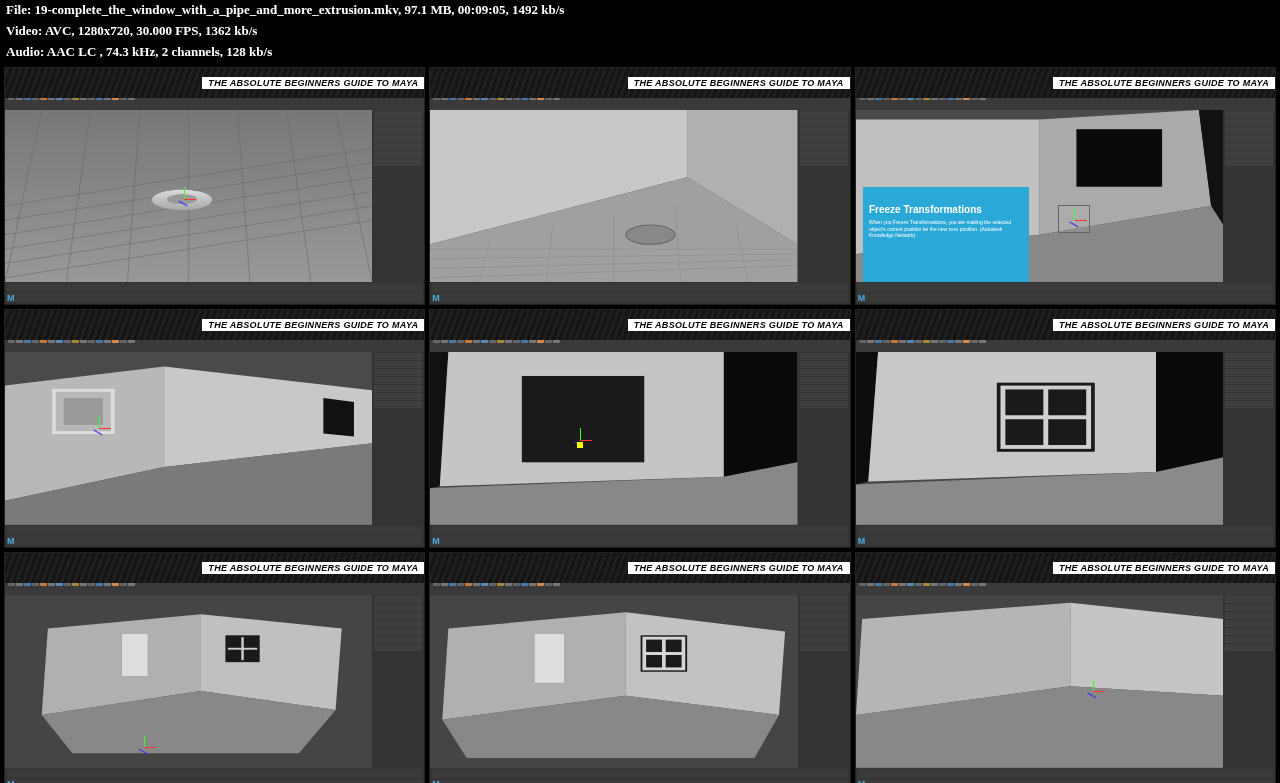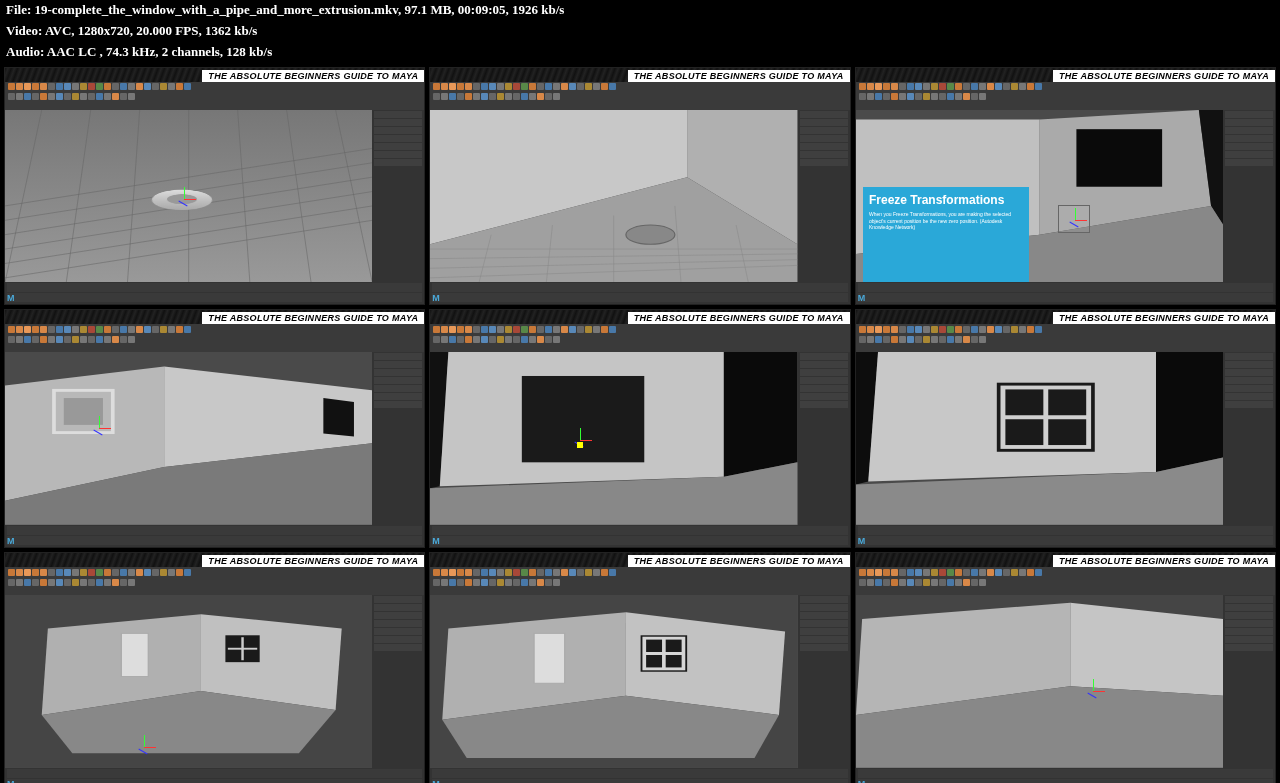--- a/index.html
+++ b/index.html
@@ -32,25 +32,25 @@
   position: relative;
   background: #4a4a4a;
   overflow: hidden;
   border: 1px solid #222;
 }
 .thumb-title-bar {
   position: absolute;
   top: 0;
   left: 0;
   right: 0;
-  height: 14px;
+  height: 30px;
   background: repeating-linear-gradient(110deg, #111 0px, #222 3px, #111 6px);
   display: flex;
   justify-content: flex-end;
-  align-items: flex-end;
+  align-items: center;
   z-index: 10;
 }
 .thumb-title {
   background: #fff;
   color: #000;
   font-family: Arial, sans-serif;
   font-weight: bold;
   font-style: italic;
   font-size: 9px;
   padding: 1px 6px;
@@ -164,38 +164,39 @@
 .gizmo-z { position: absolute; left: 4px; top: 14px; width: 10px; height: 1px; background: #33f; transform: rotate(30deg); }
 .info-panel {
   position: absolute;
   background: #2aa8d8;
   color: #fff;
   font-family: Arial;
   padding: 6px;
   z-index: 7;
 }
 .info-panel-title {
-  font-size: 12px;
+  font-size: 10px;
   font-weight: bold;
   margin-bottom: 4px;
+  margin-top: 11px;
 }
 .info-panel-body {
   font-size: 5px;
   line-height: 1.3;
 }
 .ic-o1{background:#c87838;} .ic-o2{background:#d88848;} .ic-o3{background:#e89858;}
 .ic-b1{background:#4878a8;} .ic-b2{background:#5888b8;} .ic-g1{background:#666;}
 .ic-g2{background:#777;} .ic-y1{background:#aa8833;} .ic-r1{background:#a84838;}
 .ic-gr1{background:#588848;}
 </style>
 </head>
 <body>
 
-<div class="header-text">File: 19-complete_the_window_with_a_pipe_and_more_extrusion.mkv, 97.1 MB, 00:09:05, 1926 kb/s</div>
-<div class="header-text">Video: AVC, 1280x720, 20.000 FPS, 1362 kb/s</div>
+<div class="header-text">File: 19-complete_the_window_with_a_pipe_and_more_extrusion.mkv, 97.1 MB, 00:09:05, 1492 kb/s</div>
+<div class="header-text">Video: AVC, 1280x720, 30.000 FPS, 1362 kb/s</div>
 <div class="header-text">Audio: AAC LC , 74.3 kHz, 2 channels, 128 kb/s</div>
 
 <div class="grid">
 
   <div class="thumb">
     <div class="thumb-title-bar">
       <span class="thumb-title">THE ABSOLUTE BEGINNERS GUIDE TO MAYA</span>
     </div>
     <div class="thumb-toolbar">
       <div class="tool-row">

